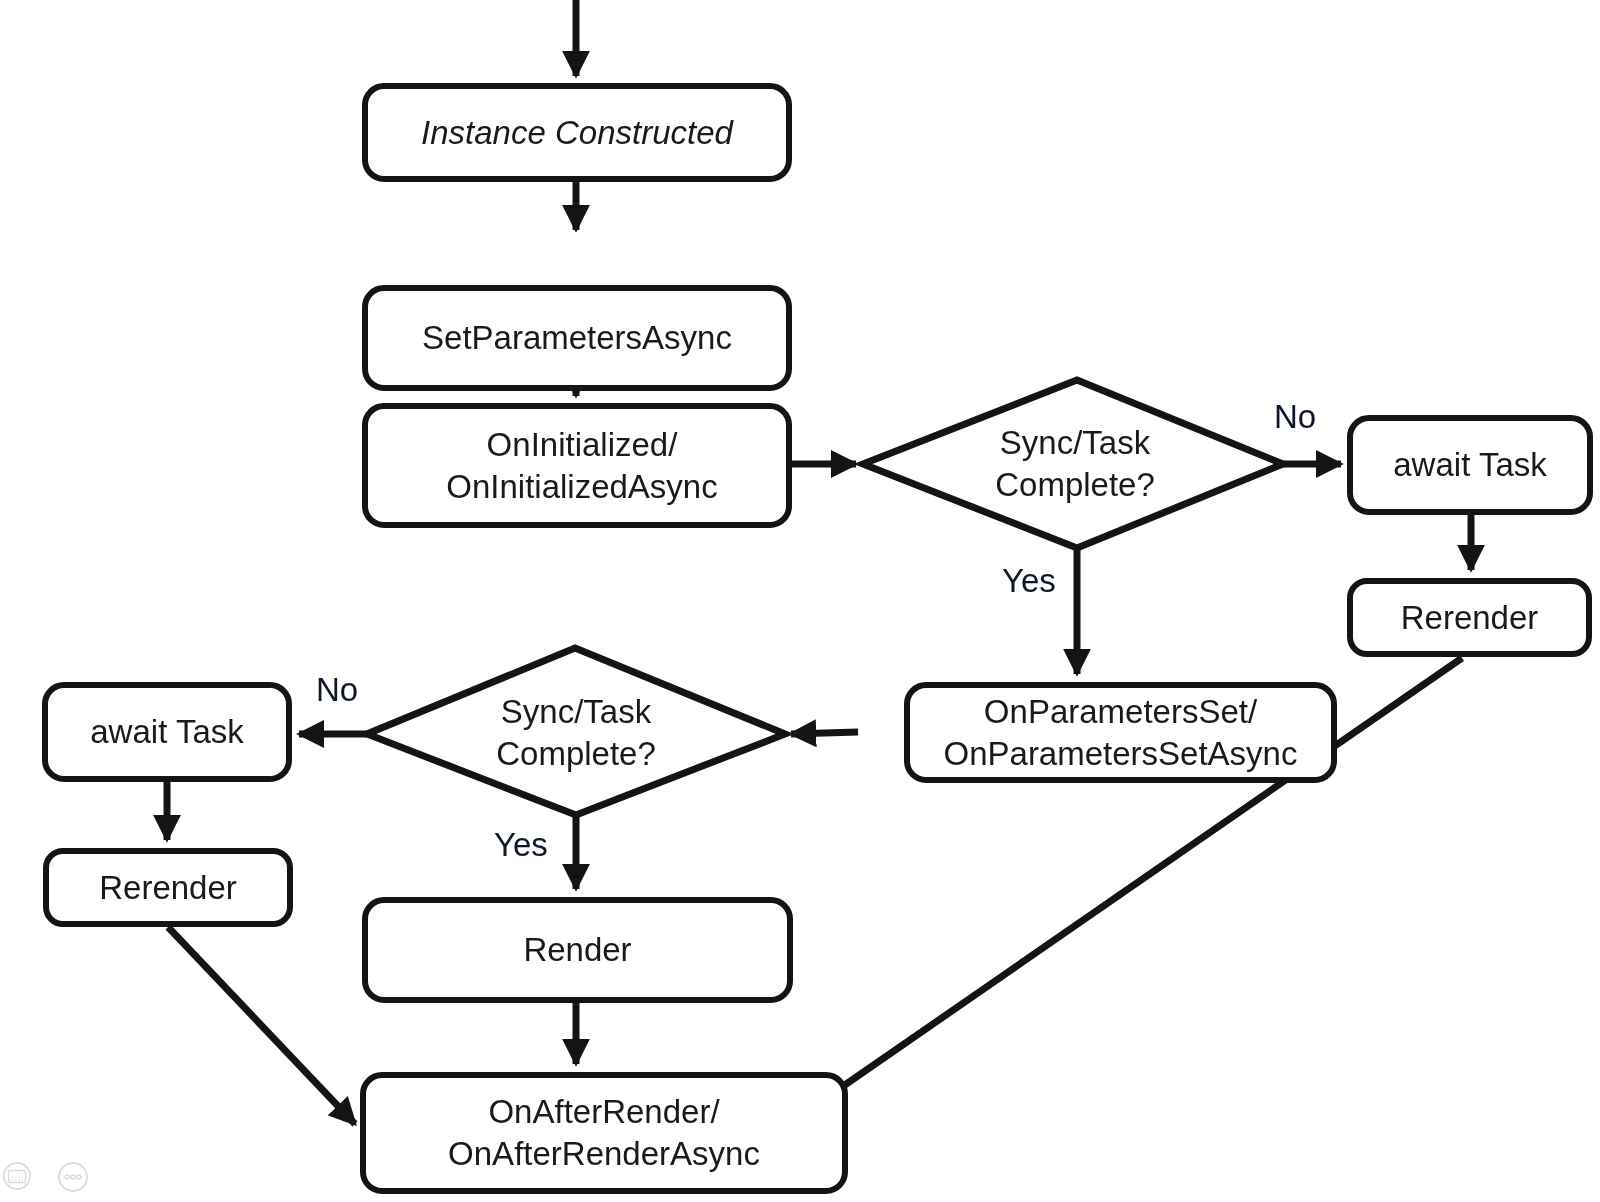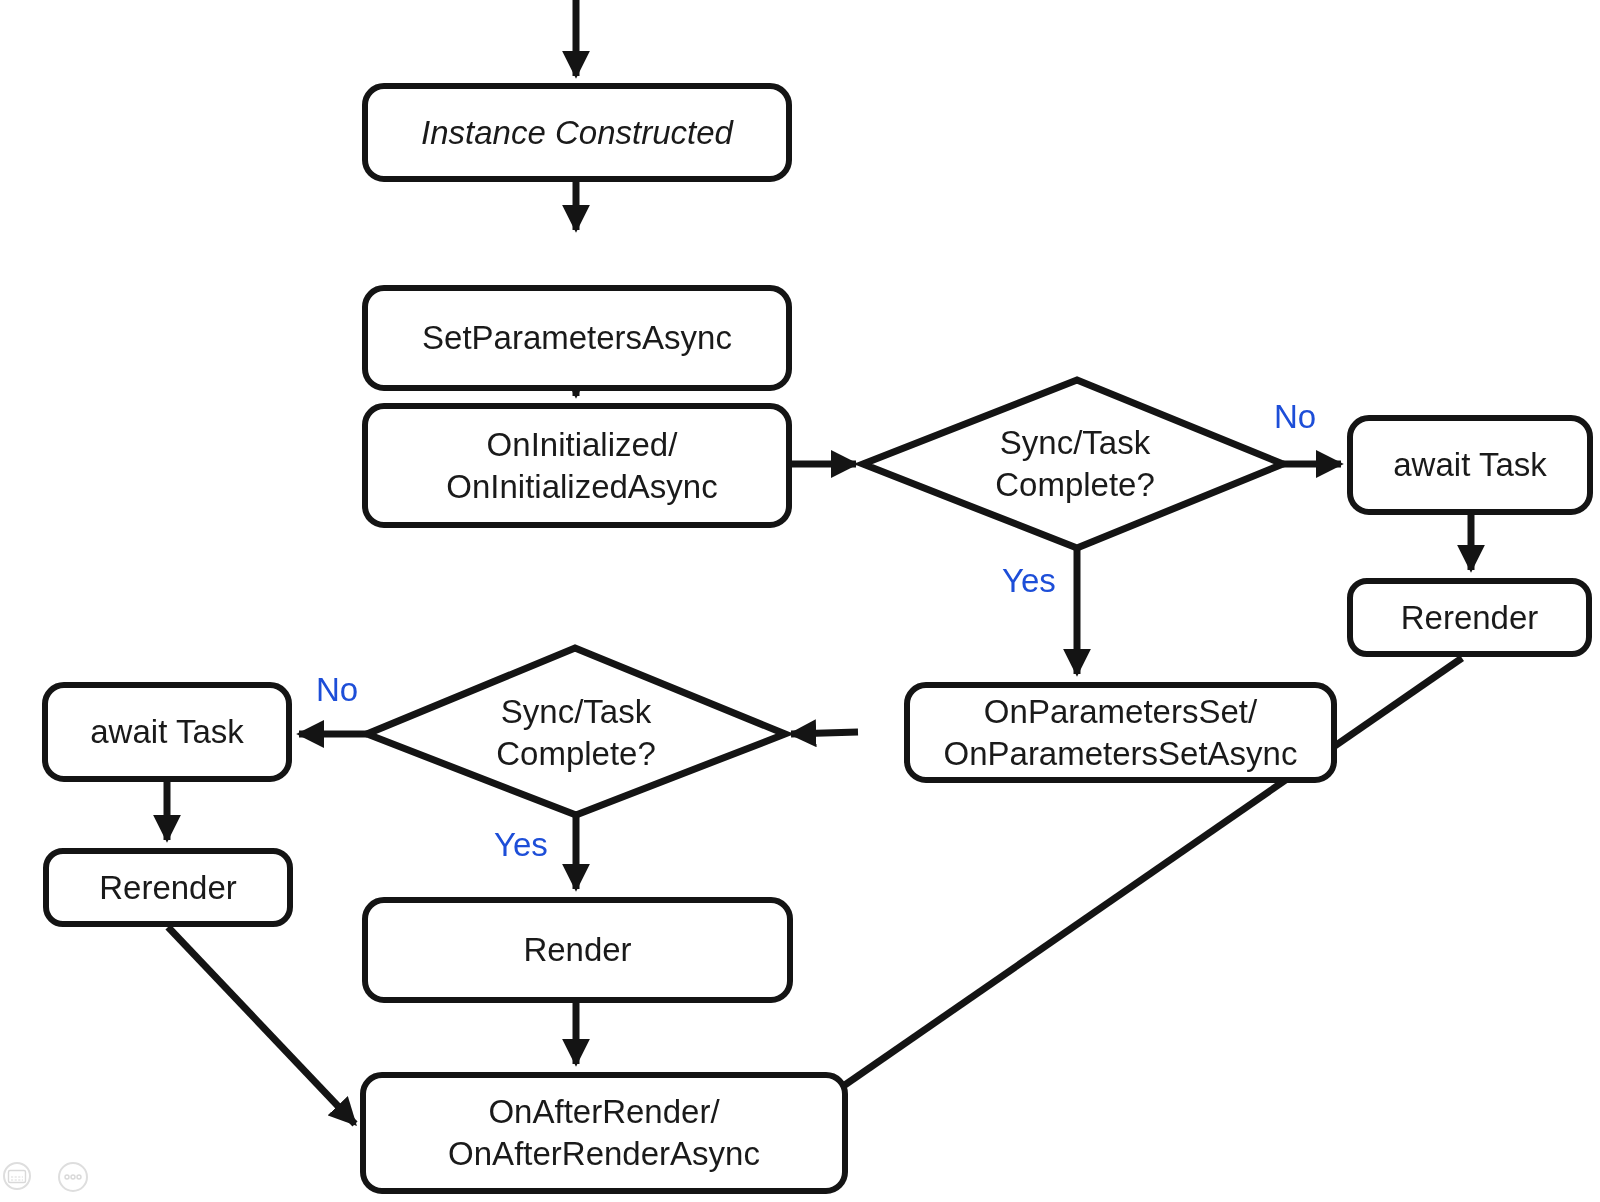--- a/index.html
+++ b/index.html
@@ -16,21 +16,21 @@
     border:6px solid #141414; border-radius:22px;
     display:flex; align-items:center; justify-content:center;
   }
   .node-label, .diamond-label-text {
     display:block; width:100%; text-align:center;
     font-size:33px; line-height:1.27; white-space:pre-line; color:#1a1a1a;
   }
   .diamond-label {
     position:absolute; display:flex; align-items:center; justify-content:flex-start;
   }
-  .edge-label { position:absolute; font-size:33px; color:#1d4ed8; }
+  .edge-label { position:absolute; font-size:33px; color:#0f172a; }
   .overlay-button {
     position:absolute; width:28px; height:28px; box-sizing:border-box;
     border:2px solid #dedede; border-radius:50%; background:transparent;
     display:flex; align-items:center; justify-content:center; cursor:pointer;
   }
 </style>
 </head>
 <body>
 
 <div class="stage">

